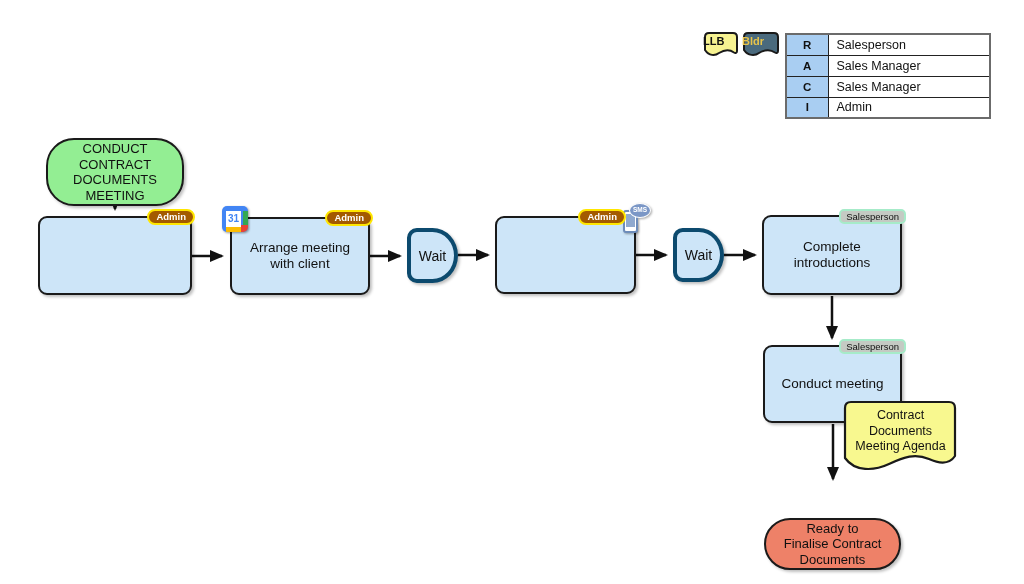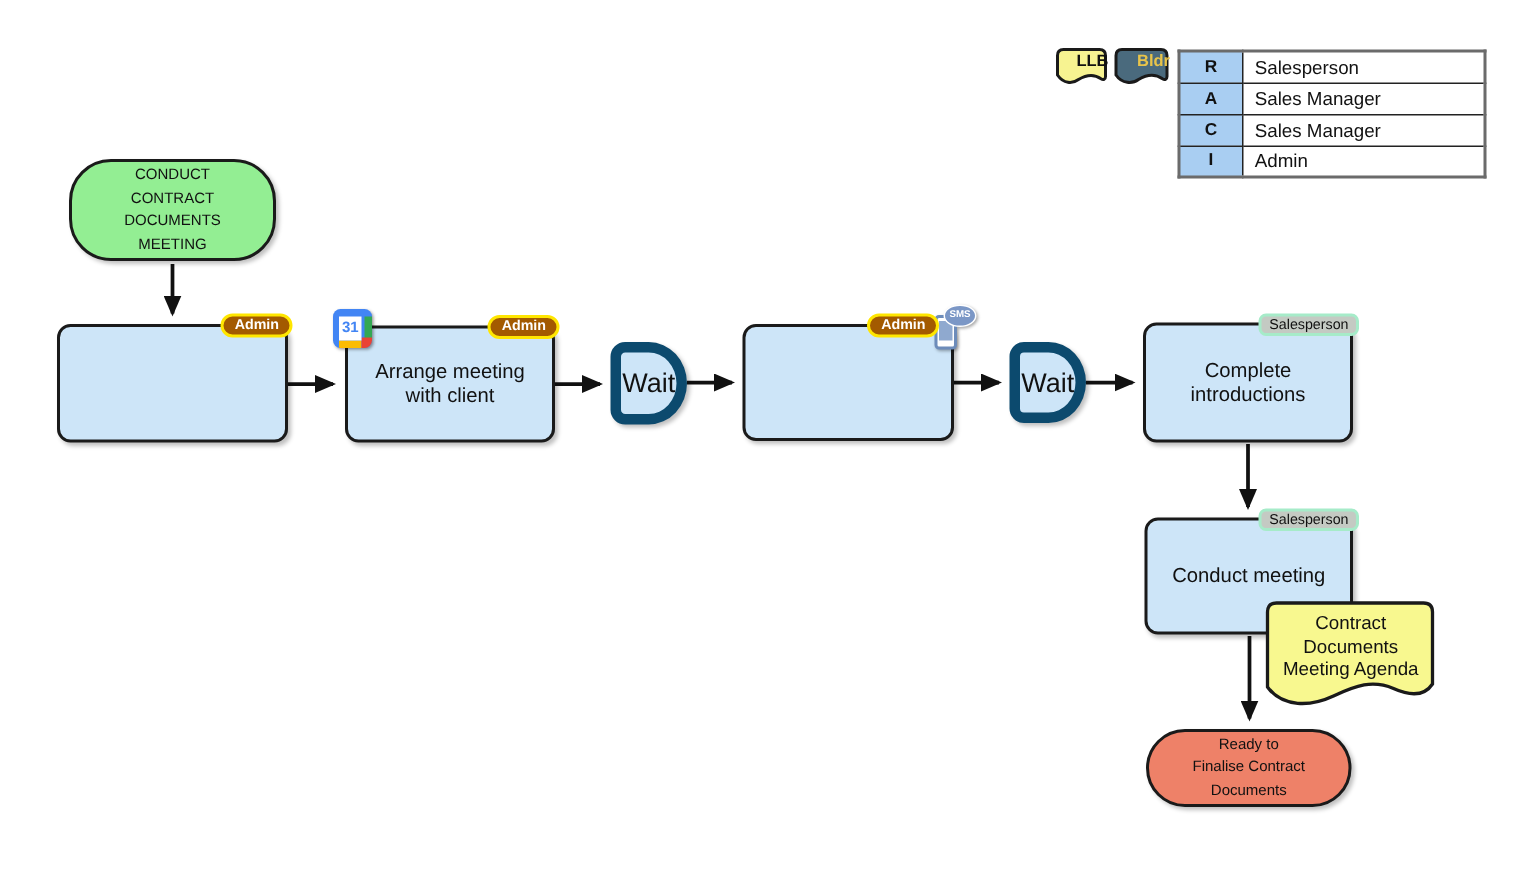--- a/index.html
+++ b/index.html
@@ -15,37 +15,38 @@
 
   .task {
     background:var(--task-fill);
     border:2px solid #1a1a1a;
     border-radius:9px;
     font-size:13.5px; line-height:16.5px;
     box-shadow:2px 2px 3px rgba(0,0,0,.25);
   }
   .stadium {
     border:2.5px solid #1a1a1a;
-    font-size:10px; line-height:15.5px;
+    font-size:13px; line-height:15.5px;
     box-shadow:2px 2px 3px rgba(0,0,0,.25);
+    margin-top:32px;
   }
   #start { left:46px; top:106px; width:138px; height:68px; border-radius:28px; background:var(--start-fill); }
   #end   { left:764px; top:486px; width:137px; height:52px; border-radius:34px; background:var(--end-fill); }
 
   #receive  { left:38px;  top:216px; width:154px; height:79px; font-size:13px; line-height:15.5px; }
   #arrange  { left:230px; top:217px; width:140px; height:78px; }
   #send     { left:495px; top:216px; width:141px; height:78px; }
   #complete { left:762px; top:215px; width:140px; height:80px; }
   #conduct  { left:763px; top:345px; width:139px; height:78px; }
 
   .wait {
     background:var(--task-fill);
-    border:7px solid #0c4a6e;
+    border:4px solid #0c4a6e;
     border-radius:10px 26px 26px 10px / 10px 28px 28px 10px;
-    font-size:18px;
+    font-size:14px;
     box-shadow:2px 2px 3px rgba(0,0,0,.25);
   }
   #wait1 { left:407px; top:228px; width:51px; height:55px; }
   #wait2 { left:673px; top:228px; width:51px; height:54px; }
 
   
   .badge { position:absolute; z-index:4; font-weight:bold; }
   .badge.admin {
     background:var(--admin-badge-fill);
     border:2px solid var(--admin-badge-border);
@@ -82,21 +83,21 @@
                  color:#fff; font-size:6.5px; font-weight:bold;
                  display:flex; align-items:center; justify-content:center; }
 
   
   .docshape { position:absolute; z-index:5; }
   .docshape svg { position:absolute; left:0; top:0; }
   .docshape .label { position:absolute; left:0; right:0; top:8px; text-align:center; font-size:12.5px; line-height:15.5px; }
   #note { left:843px; top:400px; width:115px; height:74px; color:var(--note-fill); }
 
   .tag { position:absolute; z-index:2; }
-  .tag .label { position:absolute; left:0; right:0; top:4px; text-align:right; font-size:11px; font-weight:bold; }
+  .tag .label { position:absolute; left:0; right:0; top:4px; text-align:left; font-size:11px; font-weight:bold; }
   #tag-llb  { left:703px; top:31px; width:36px; height:26px; color:var(--tag-llb-fill); }
   #tag-bldr { left:742px; top:31px; width:38px; height:26px; color:var(--tag-bldr-fill); }
   #tag-llb  .label { color:#111; }
   #tag-bldr .label { color:var(--tag-bldr-text); }
 
   
   #raci { position:absolute; left:785px; top:33px; width:206px; z-index:2;
           border-collapse:collapse; border:2px solid #6b6b6b; background:#fff; }
   #raci td { border:1px solid #222; height:21px; }
   #raci td.key { width:42px; background:var(--raci-key-fill); font-weight:bold; font-size:11.5px; text-align:center; }

